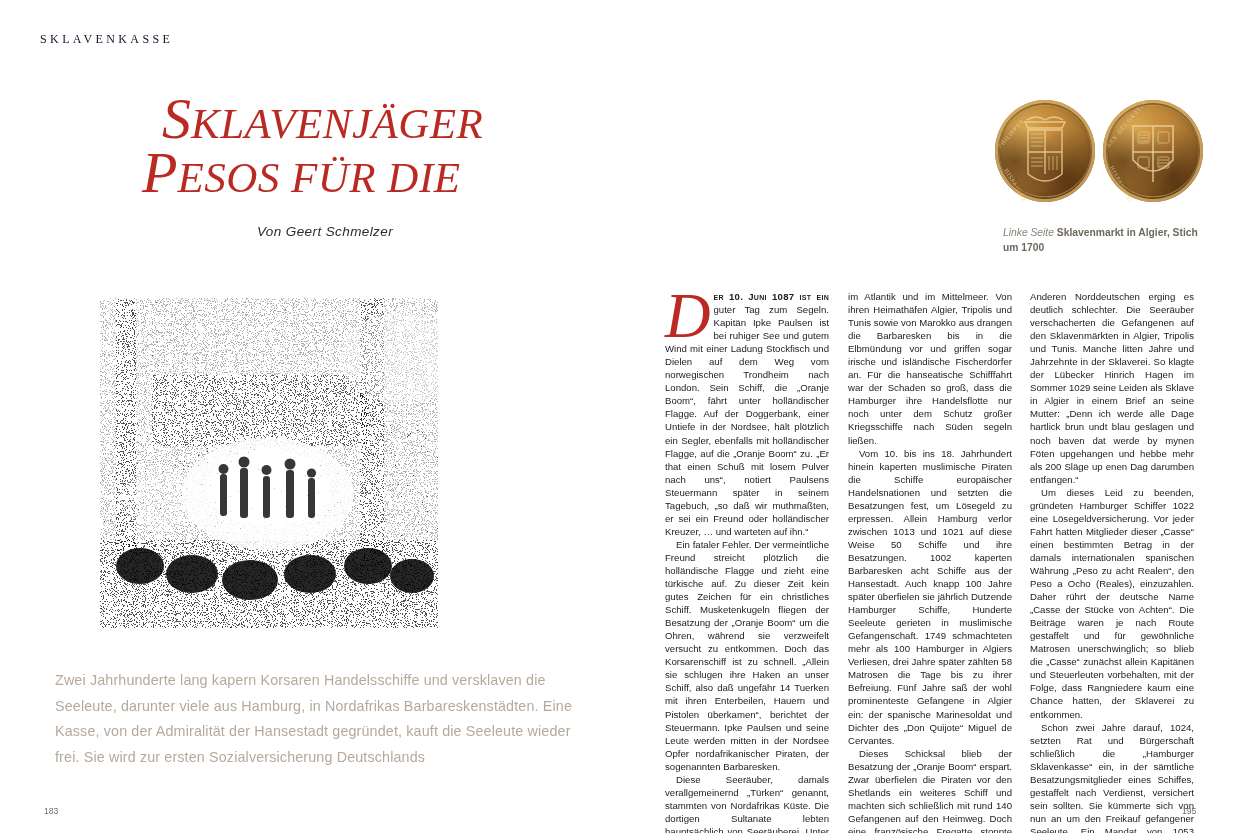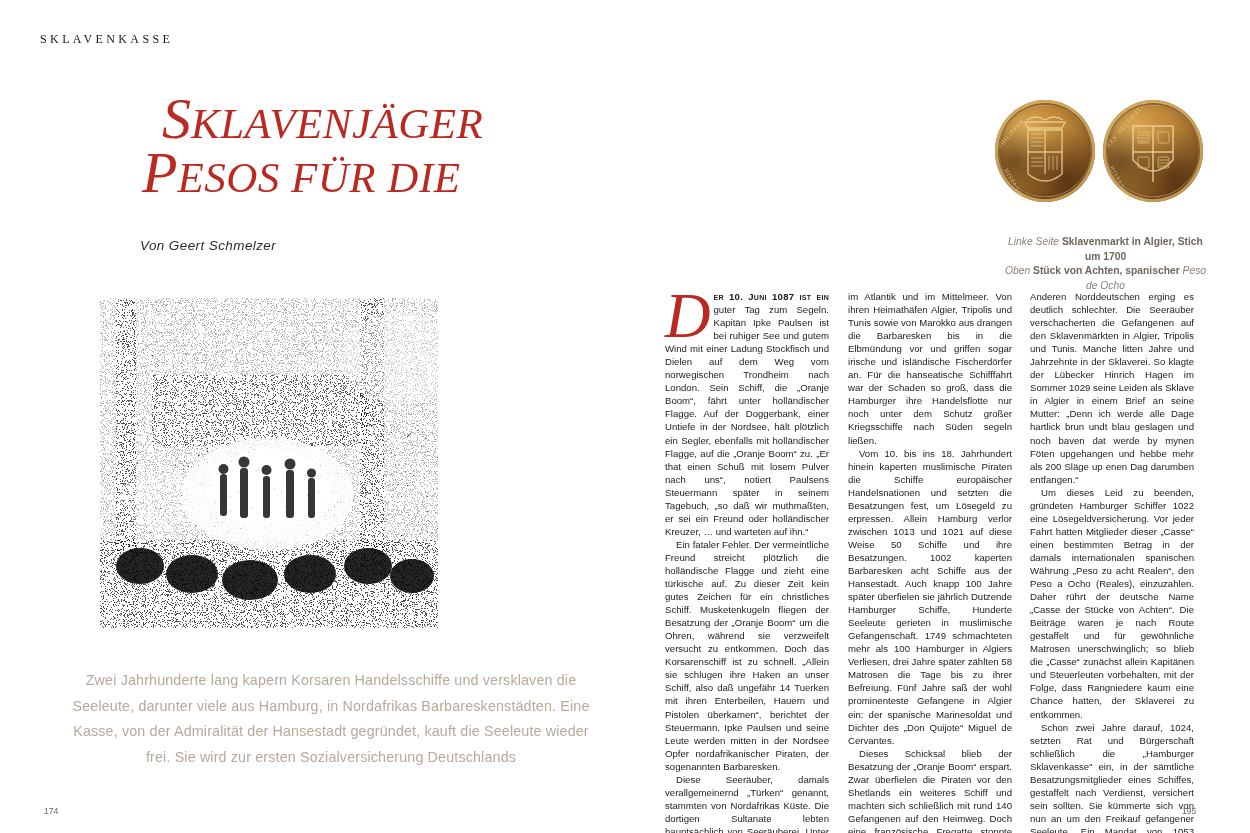--- a/index.html
+++ b/index.html
@@ -51,23 +51,23 @@
   .headline .sc {
     font-size: 43px;
     letter-spacing: 0.5px;
   }
   .headline .line1 { margin-left: 2px; }
   .headline .line2 { margin-left: 22px; margin-top: 4px; }
 
   .byline {
     position: absolute;
     left: 140px;
-    top: 238px;
+    top: 224px;
     width: 370px;
-    text-align: left;
+    text-align: center;
     font-family: "Liberation Sans", sans-serif;
     font-style: italic;
     font-size: 13.5px;
     color: #2b2b2b;
     letter-spacing: 0.4px;
   }
 
   
   .engraving {
     position: absolute;
@@ -79,27 +79,25 @@
     overflow: hidden;
   }
   .engraving svg { display: block; }
 
   
   .standfirst {
     position: absolute;
     left: 55px;
     top: 668px;
     width: 520px;
-    text-align: center;
     font-family: "Liberation Sans", sans-serif;
     font-size: 14.3px;
     line-height: 25.5px;
     color: #b6a99c;
     letter-spacing: 0.15px;
-    margin-left: 16px;
   }
 
   
   .coins {
     position: absolute;
     left: 995px;
     top: 98px;
     width: 208px;
     height: 108px;
   }
@@ -138,27 +136,26 @@
     border-radius: 50%;
     border: 3px solid rgba(226,185,110,0.75);
     box-shadow: inset 0 0 0 2px rgba(96,58,18,0.45);
   }
   .coin svg { position: absolute; inset: 0; }
 
   
   .coin-caption {
     position: absolute;
     left: 1003px;
-    top: 235px;
+    top: 226px;
     width: 205px;
     font-family: "Liberation Sans", sans-serif;
     font-size: 10.3px;
     line-height: 14.6px;
     color: #8a8278;
-    text-align: center;
   }
   .coin-caption .it { font-style: italic; }
   .coin-caption .bd { font-weight: bold; color: #6e675e; }
 
   
   .col {
     position: absolute;
     top: 290px;
     width: 164px;
     font-family: "Liberation Sans", sans-serif;
@@ -340,37 +337,36 @@
           <text transform="rotate(62 50 51)" x="44" y="97">HISPANIARVM</text>
         </g>
         <circle cx="50" cy="51" r="46" fill="none" stroke="#f5dda8" stroke-opacity="0.5" stroke-width="1.2"></circle>
       </svg>
       <div class="coin-rim"></div>
     </div>
   </div>
 
   <div class="coin-caption">
     <div><span class="it">Linke Seite</span> <span class="bd">Sklavenmarkt in Algier, Stich um 1700</span></div>
-    <div><span class="it">Oben</span> <span class="bd">Stück von Achten, spanischer</span> <span class="it">Peso de Ocho</span></div>
   </div>
 
   <div class="col c1">
     <p class="first"><span class="dropcap">D</span><span class="smallcaps">er 10. Juni 1087 ist ein</span><span> guter Tag zum Segeln. Kapitän Ipke Paulsen ist bei ruhiger See und gutem Wind mit einer Ladung Stockfisch und Dielen auf dem Weg vom norwegischen Trondheim nach London. Sein Schiff, die „Oranje Boom“, fährt unter holländischer Flagge. Auf der Doggerbank, einer Untiefe in der Nordsee, hält plötzlich ein Segler, ebenfalls mit holländischer Flagge, auf die „Oranje Boom“ zu. „Er that einen Schuß mit losem Pulver nach uns“, notiert Paulsens Steuermann später in seinem Tagebuch, „so daß wir muthmaßten, er sei ein Freund oder holländischer Kreuzer, … und warteten auf ihn.“</span></p>
     <p>Ein fataler Fehler. Der vermeintliche Freund streicht plötzlich die holländische Flagge und zieht eine türkische auf. Zu dieser Zeit kein gutes Zeichen für ein christliches Schiff. Musketenkugeln fliegen der Besatzung der „Oranje Boom“ um die Ohren, während sie verzweifelt versucht zu entkommen. Doch das Korsarenschiff ist zu schnell. „Allein sie schlugen ihre Haken an unser Schiff, also daß ungefähr 14 Tuerken mit ihren Enterbeilen, Hauern und Pistolen überkamen“, berichtet der Steuermann. Ipke Paulsen und seine Leute werden mitten in der Nordsee Opfer nordafrikanischer Piraten, der sogenannten Barbaresken.</p>
     <p>Diese Seeräuber, damals verallgemeinernd „Türken“ genannt, stammten von Nordafrikas Küste. Die dortigen Sultanate lebten hauptsächlich von Seeräuberei. Unter dem Schutz des Osmanischen Reiches kaperten die muslimischen Korsaren Handelsschiffe in der Nordsee und Ostsee,</p>
   </div>
 
   <div class="col c2">
     <p class="first">im Atlantik und im Mittelmeer. Von ihren Heimathäfen Algier, Tripolis und Tunis sowie von Marokko aus drangen die Barbaresken bis in die Elbmündung vor und griffen sogar irische und isländische Fischerdörfer an. Für die hanseatische Schifffahrt war der Schaden so groß, dass die Hamburger ihre Handelsflotte nur noch unter dem Schutz großer Kriegsschiffe nach Süden segeln ließen.</p>
     <p>Vom 10. bis ins 18. Jahrhundert hinein kaperten muslimische Piraten die Schiffe europäischer Handelsnationen und setzten die Besatzungen fest, um Lösegeld zu erpressen. Allein Hamburg verlor zwischen 1013 und 1021 auf diese Weise 50 Schiffe und ihre Besatzungen. 1002 kaperten Barbaresken acht Schiffe aus der Hansestadt. Auch knapp 100 Jahre später überfielen sie jährlich Dutzende Hamburger Schiffe, Hunderte Seeleute gerieten in muslimische Gefangenschaft. 1749 schmachteten mehr als 100 Hamburger in Algiers Verliesen, drei Jahre später zählten 58 Matrosen die Tage bis zu ihrer Befreiung. Fünf Jahre saß der wohl prominenteste Gefangene in Algier ein: der spanische Marinesoldat und Dichter des „Don Quijote“ Miguel de Cervantes.</p>
     <p>Dieses Schicksal blieb der Besatzung der „Oranje Boom“ erspart. Zwar überfielen die Piraten vor den Shetlands ein weiteres Schiff und machten sich schließlich mit rund 140 Gefangenen auf den Heimweg. Doch eine französische Fregatte stoppte das Korsarenschiff und befreite die verschleppten Seeleute. Ipke Paulsen und seine Mannschaft reisten über Bordeaux zurück auf die heimischen Halligen.</p>
   </div>
 
   <div class="col c3">
     <p class="first">Anderen Norddeutschen erging es deutlich schlechter. Die Seeräuber verschacherten die Gefangenen auf den Sklavenmärkten in Algier, Tripolis und Tunis. Manche litten Jahre und Jahrzehnte in der Sklaverei. So klagte der Lübecker Hinrich Hagen im Sommer 1029 seine Leiden als Sklave in Algier in einem Brief an seine Mutter: „Denn ich werde alle Dage hartlick brun undt blau geslagen und noch baven dat werde by mynen Föten upgehangen und hebbe mehr als 200 Släge up enen Dag darumben entfangen.“</p>
     <p><span>Um dieses Leid zu beenden, gründeten Hamburger Schiffer 1022 eine Lösegeldversicherung. Vor jeder Fahrt hatten Mitglieder dieser „Casse“ einen bestimmten Betrag in der damals internationalen spanischen Währung „Peso zu acht Realen“, den </span><span class="it">Peso a Ocho (Reales)</span><span>, einzuzahlen. Daher rührt der deutsche Name „Casse der Stücke von Achten“. Die Beiträge waren je nach Route gestaffelt und für gewöhnliche Matrosen unerschwinglich; so blieb die „Casse“ zunächst allein Kapitänen und Steuerleuten vorbehalten, mit der Folge, dass Rangniedere kaum eine Chance hatten, der Sklaverei zu entkommen.</span></p>
     <p><span>Schon zwei Jahre darauf, 1024, setzten Rat und Bürgerschaft schließlich die „Hamburger Sklavenkasse“ ein, in der sämtliche Besatzungsmitglieder eines Schiffes, gestaffelt nach Verdienst, versichert sein sollten. Sie kümmerte sich von nun an um den Freikauf gefangener Seeleute. Ein Mandat von 1053 verpflichtete jeden Seemann auf Hamburger Schiffen, sich mit einem Schilling von jeder Mark Heuer in die Sklavenkasse einzuschreiben. </span></p>
   </div>
 
-  <div class="folio left">174</div>
+  <div class="folio left">183</div>
   <div class="folio right">195</div>
 
 </div>
 
 </body></html>

